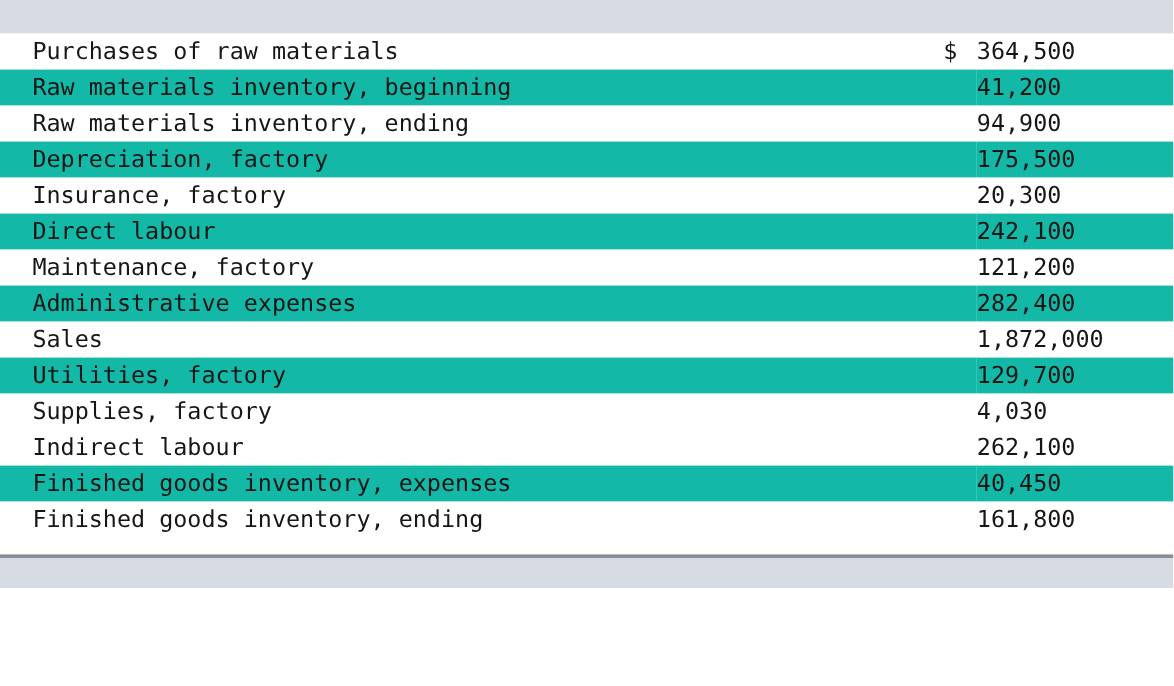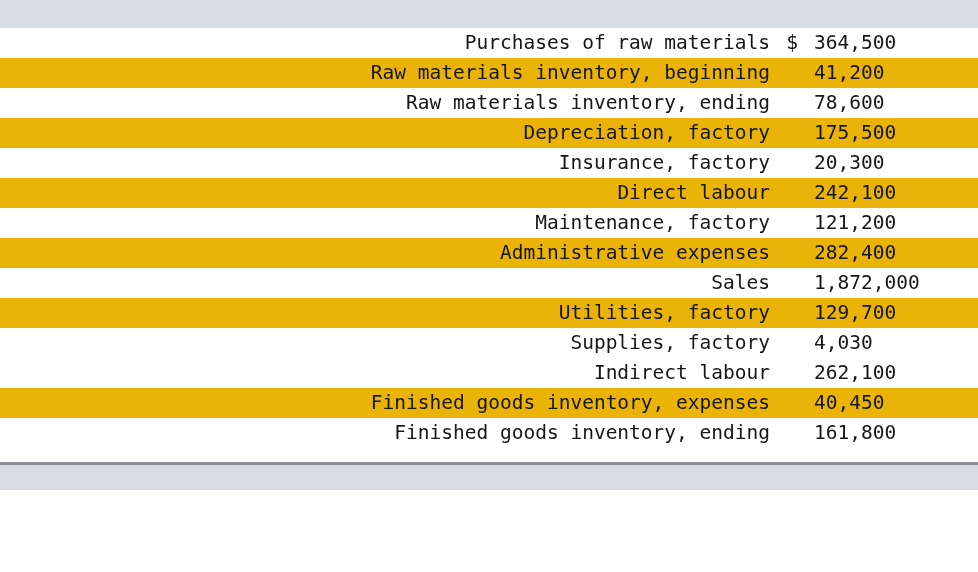--- a/index.html
+++ b/index.html
@@ -29,25 +29,25 @@
     table-layout: fixed;
     font-family: "DejaVu Sans Mono", "Liberation Mono", monospace;
     font-size: 19.5px;
     line-height: 30px;
     color: #161616;
   }
   table.cost-table tr {
     height: 30px;
   }
   table.cost-table tr.row-odd  { background: #ffffff; }
-  table.cost-table tr.row-even { background: #eab308; padding-left: 24px; }
+  table.cost-table tr.row-even { background: #14b8a6; padding-left: 24px; }
 
   td.cell-label {
     padding: 0 0 0 27px;
-    text-align: right;
+    text-align: left;
     white-space: nowrap;
     vertical-align: middle;
     letter-spacing: 0px;
   }
   td.cell-currency {
     width: 44px;
     text-align: center;
     vertical-align: middle;
     padding: 0;
   }
@@ -86,21 +86,21 @@
           <td class="cell-value">364,500</td>
         </tr>
         <tr class="row-even">
           <td class="cell-label">Raw materials inventory, beginning</td>
           <td class="cell-currency"></td>
           <td class="cell-value">41,200</td>
         </tr>
         <tr class="row-odd">
           <td class="cell-label">Raw materials inventory, ending</td>
           <td class="cell-currency"></td>
-          <td class="cell-value">78,600</td>
+          <td class="cell-value">94,900</td>
         </tr>
         <tr class="row-even">
           <td class="cell-label">Depreciation, factory</td>
           <td class="cell-currency"></td>
           <td class="cell-value">175,500</td>
         </tr>
         <tr class="row-odd">
           <td class="cell-label">Insurance, factory</td>
           <td class="cell-currency"></td>
           <td class="cell-value">20,300</td>

